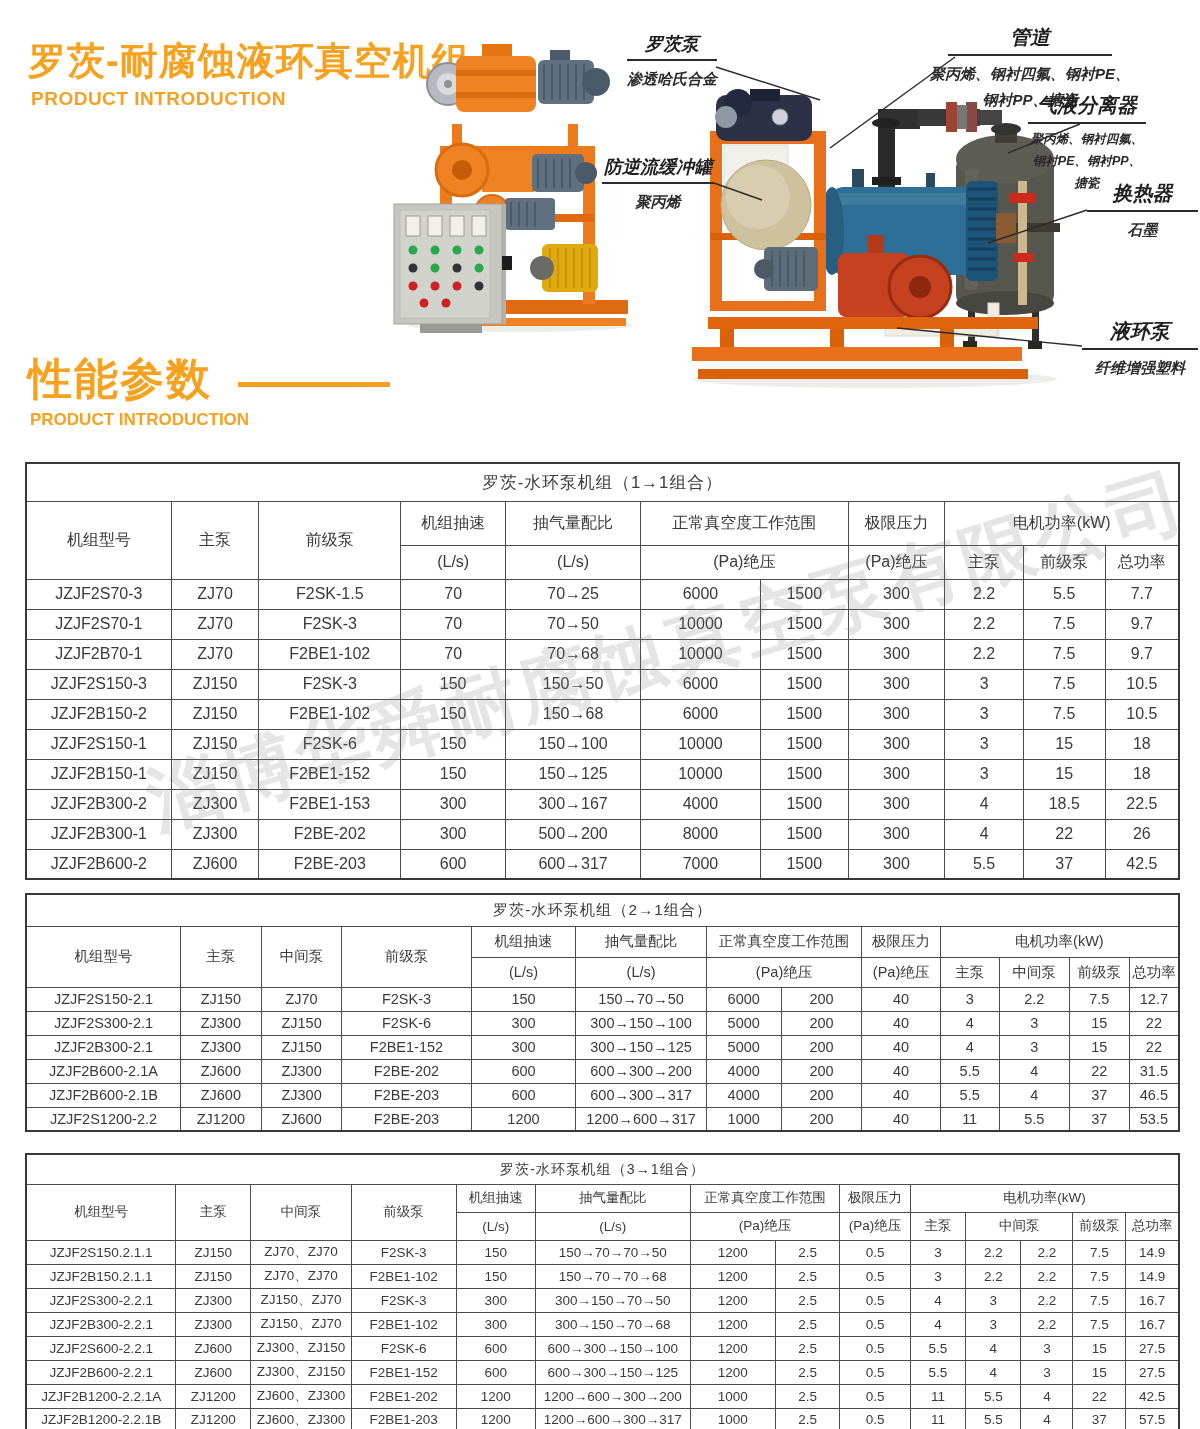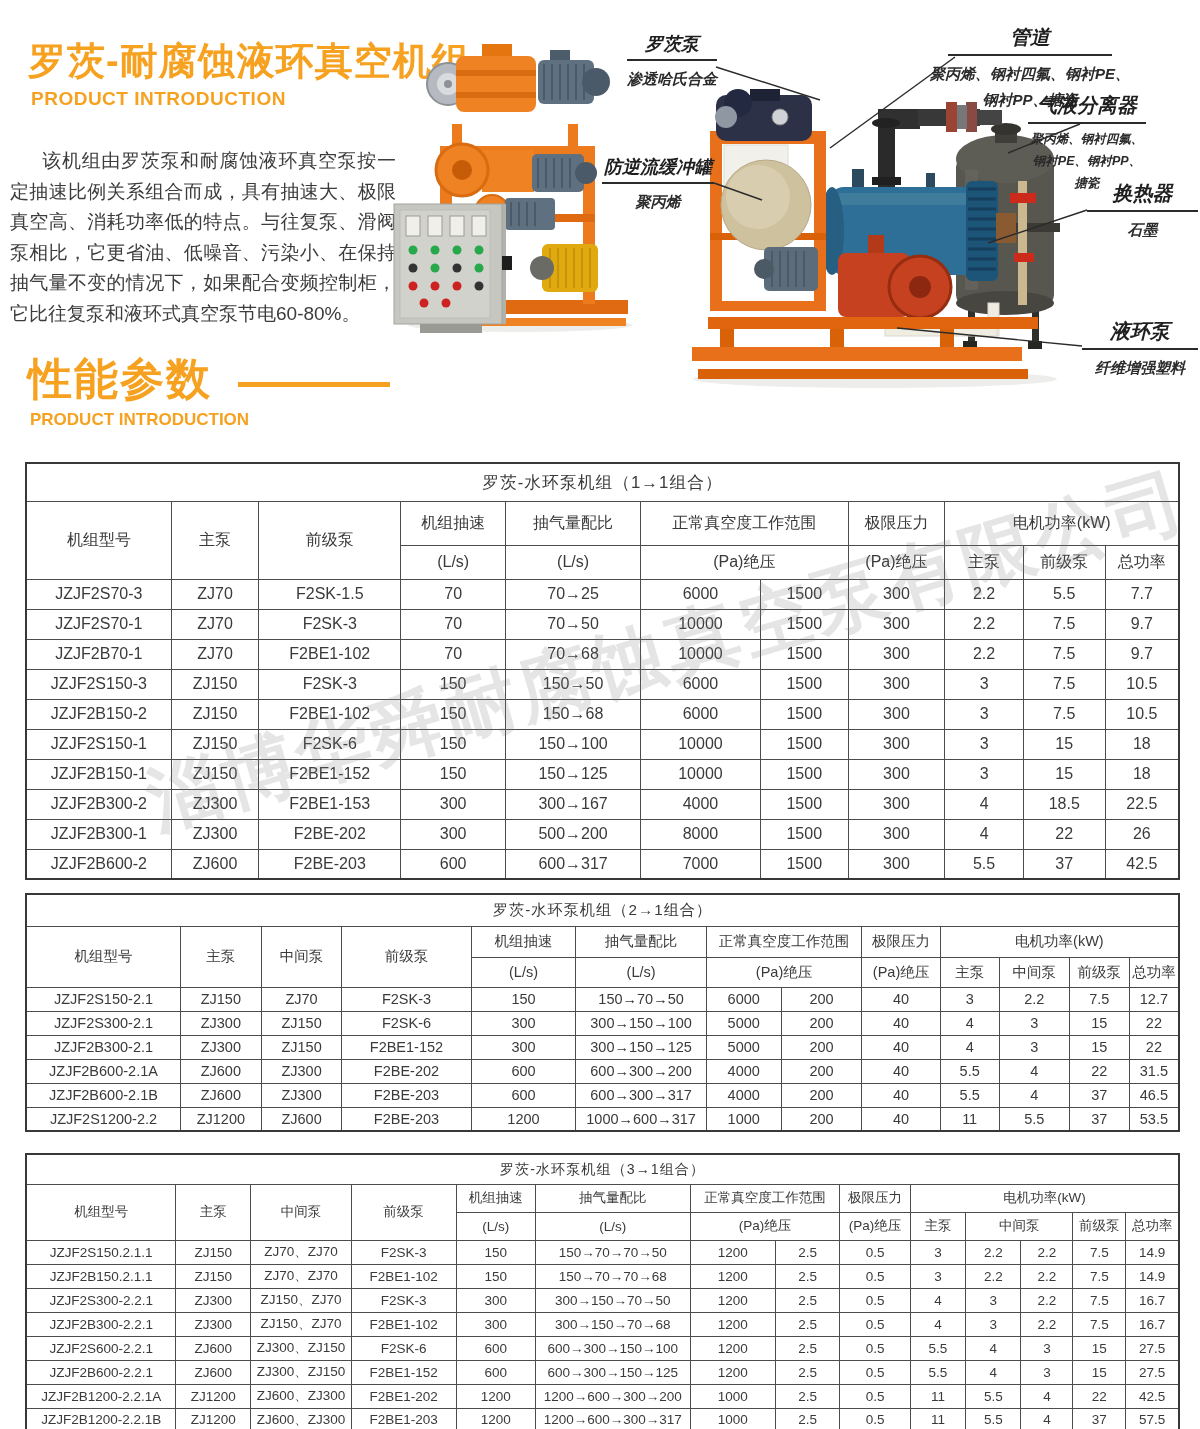--- a/index.html
+++ b/index.html
@@ -59,21 +59,20 @@
   .t3 tr.h2 { height:28px; }
   .t3 tbody tr { height:24px; }
 </style>
 </head>
 <body>
 
 <div class="page">
 
   <h1 class="title">罗茨-耐腐蚀液环真空机组</h1>
   <div class="title-sub">PRODUCT INTRODUCTION</div>
-  <p class="intro-p">该机组由罗茨泵和耐腐蚀液环真空泵按一定抽速比例关系组合而成，具有抽速大、极限真空高、消耗功率低的特点。与往复泵、滑阀泵相比，它更省油、低噪音、污染小、在保持抽气量不变的情况下，如果配合变频控制柜，它比往复泵和液环式真空泵节电60-80%。</p>
 
   <svg class="photo" style="left:390px; top:28px;" width="256" height="306" viewBox="0 0 256 306">
     <ellipse cx="130" cy="297" rx="112" ry="7" fill="#ededeb"></ellipse>
     <g>
       <rect x="36" y="272" width="202" height="14" fill="#e06a12"></rect>
       <rect x="42" y="290" width="194" height="8" fill="#ef8223"></rect>
       <rect x="50" y="118" width="155" height="10" fill="#ed7b1e"></rect>
       <rect x="50" y="118" width="12" height="158" fill="#ed7b1e"></rect>
       <rect x="193" y="118" width="12" height="158" fill="#ed7b1e"></rect>
       <rect x="50" y="186" width="155" height="8" fill="#e06a12"></rect>
@@ -559,21 +558,21 @@
           <td>4</td>
           <td>37</td>
           <td>46.5</td>
         </tr>
         <tr>
           <td>JZJF2S1200-2.2</td>
           <td>ZJ1200</td>
           <td>ZJ600</td>
           <td>F2BE-203</td>
           <td>1200</td>
-          <td>1000→600→317</td>
+          <td>1200→600→317</td>
           <td>1000</td>
           <td>200</td>
           <td>40</td>
           <td>11</td>
           <td>5.5</td>
           <td>37</td>
           <td>53.5</td>
         </tr>
       </tbody>
   </table>

